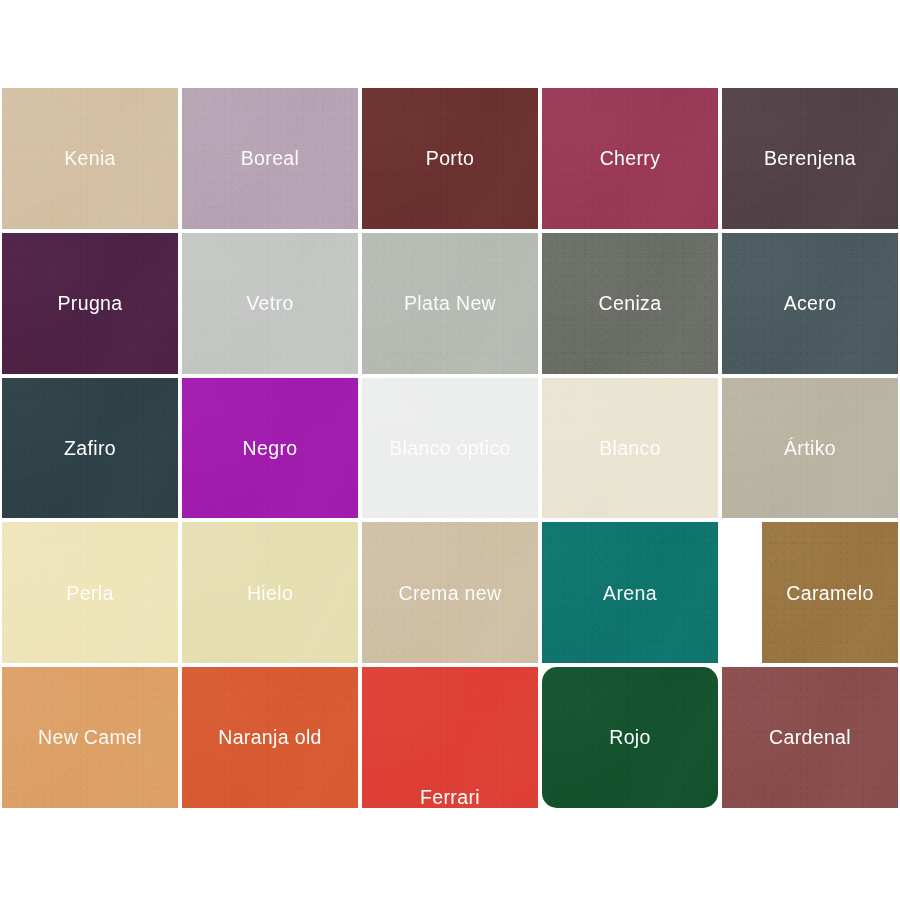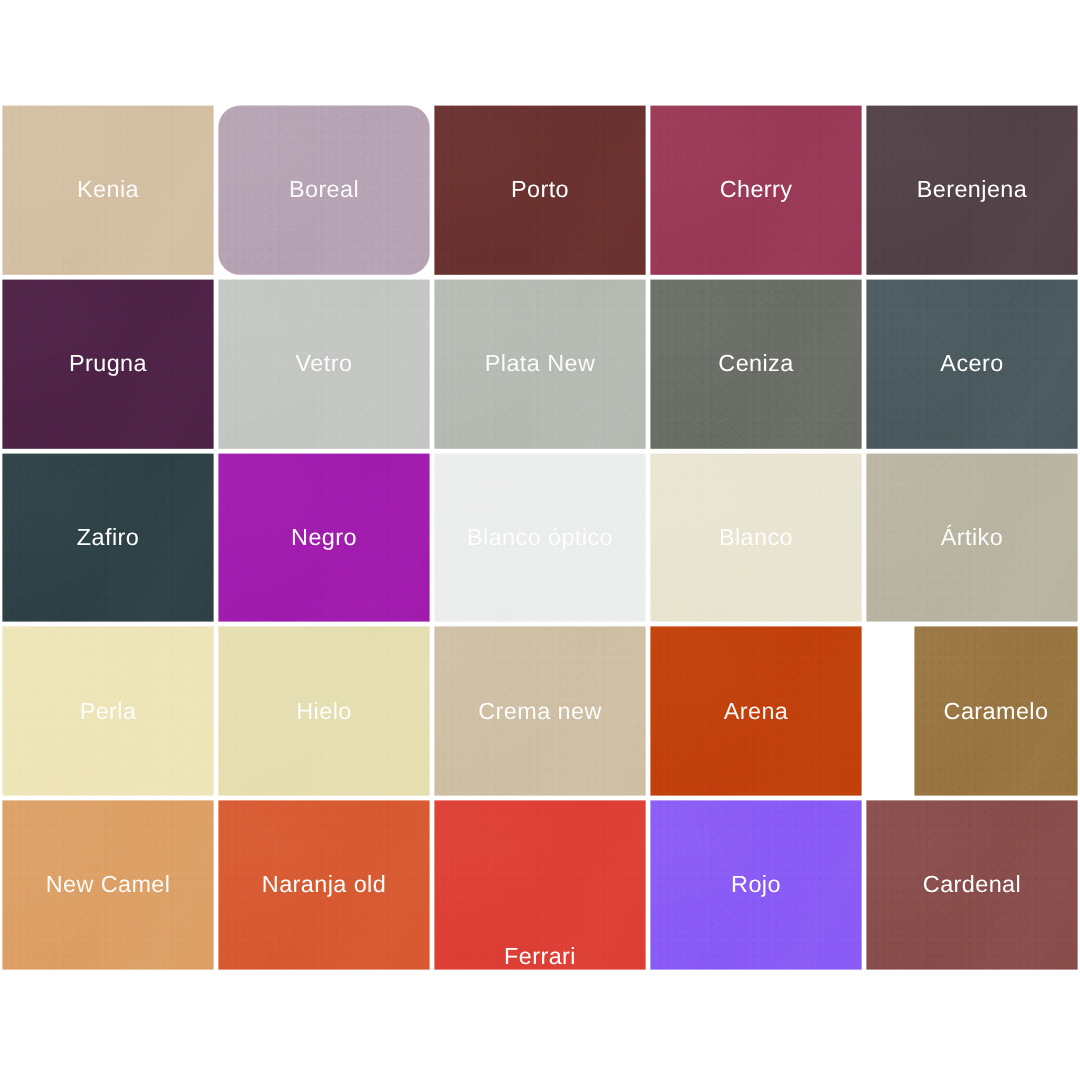--- a/index.html
+++ b/index.html
@@ -88,21 +88,21 @@
     color: #ffffff;
   }
 </style>
 </head>
 <body>
 
 <div class="palette-board" style="background: rgb(255, 255, 255); grid-template-columns: repeat(5, 1fr); grid-template-rows: repeat(5, 1fr);">
     <div class="swatch" style="background: rgb(212, 192, 164);">
       <span class="swatch-label on-pale">Kenia</span>
     </div>
-    <div class="swatch" style="background: rgb(183, 164, 180); border-radius: 18px;">
+    <div class="swatch" style="background: rgb(183, 164, 180);">
       <span class="swatch-label on-pale">Boreal</span>
     </div>
     <div class="swatch" style="background: rgb(107, 50, 48);">
       <span class="swatch-label on-dark">Porto</span>
     </div>
     <div class="swatch" style="background: rgb(155, 58, 88);">
       <span class="swatch-label on-dark">Cherry</span>
     </div>
     <div class="swatch" style="background: rgb(84, 66, 73);">
       <span class="swatch-label on-dark">Berenjena</span>
@@ -139,34 +139,34 @@
     </div>
     <div class="swatch" style="background: rgb(238, 229, 185);">
       <span class="swatch-label on-pale">Perla</span>
     </div>
     <div class="swatch" style="background: rgb(230, 223, 178);">
       <span class="swatch-label on-pale">Hielo</span>
     </div>
     <div class="swatch" style="background: rgb(207, 192, 166); align-items: center;">
       <span class="swatch-label on-pale">Crema new</span>
     </div>
-    <div class="swatch" style="background: #c2410c;">
+    <div class="swatch" style="background: #0f766e;">
       <span class="swatch-label on-pale">Arena</span>
     </div>
     <div class="swatch" style="background: rgb(154, 119, 66); margin-left: 40px;">
       <span class="swatch-label on-dark">Caramelo</span>
     </div>
     <div class="swatch" style="background: rgb(221, 161, 103);">
       <span class="swatch-label on-pale">New Camel</span>
     </div>
     <div class="swatch" style="background: rgb(216, 91, 50);">
       <span class="swatch-label on-dark">Naranja old</span>
     </div>
     <div class="swatch" style="background: rgb(222, 64, 54); align-items: flex-end;">
       <span class="swatch-label on-dark">Ferrari</span>
     </div>
-    <div class="swatch" style="background: #8b5cf6;">
+    <div class="swatch" style="background: #14532d; border-radius: 15px;">
       <span class="swatch-label on-dark">Rojo</span>
     </div>
     <div class="swatch" style="background: rgb(138, 78, 77);">
       <span class="swatch-label on-dark">Cardenal</span>
     </div>
   </div>
 
 </body></html>

